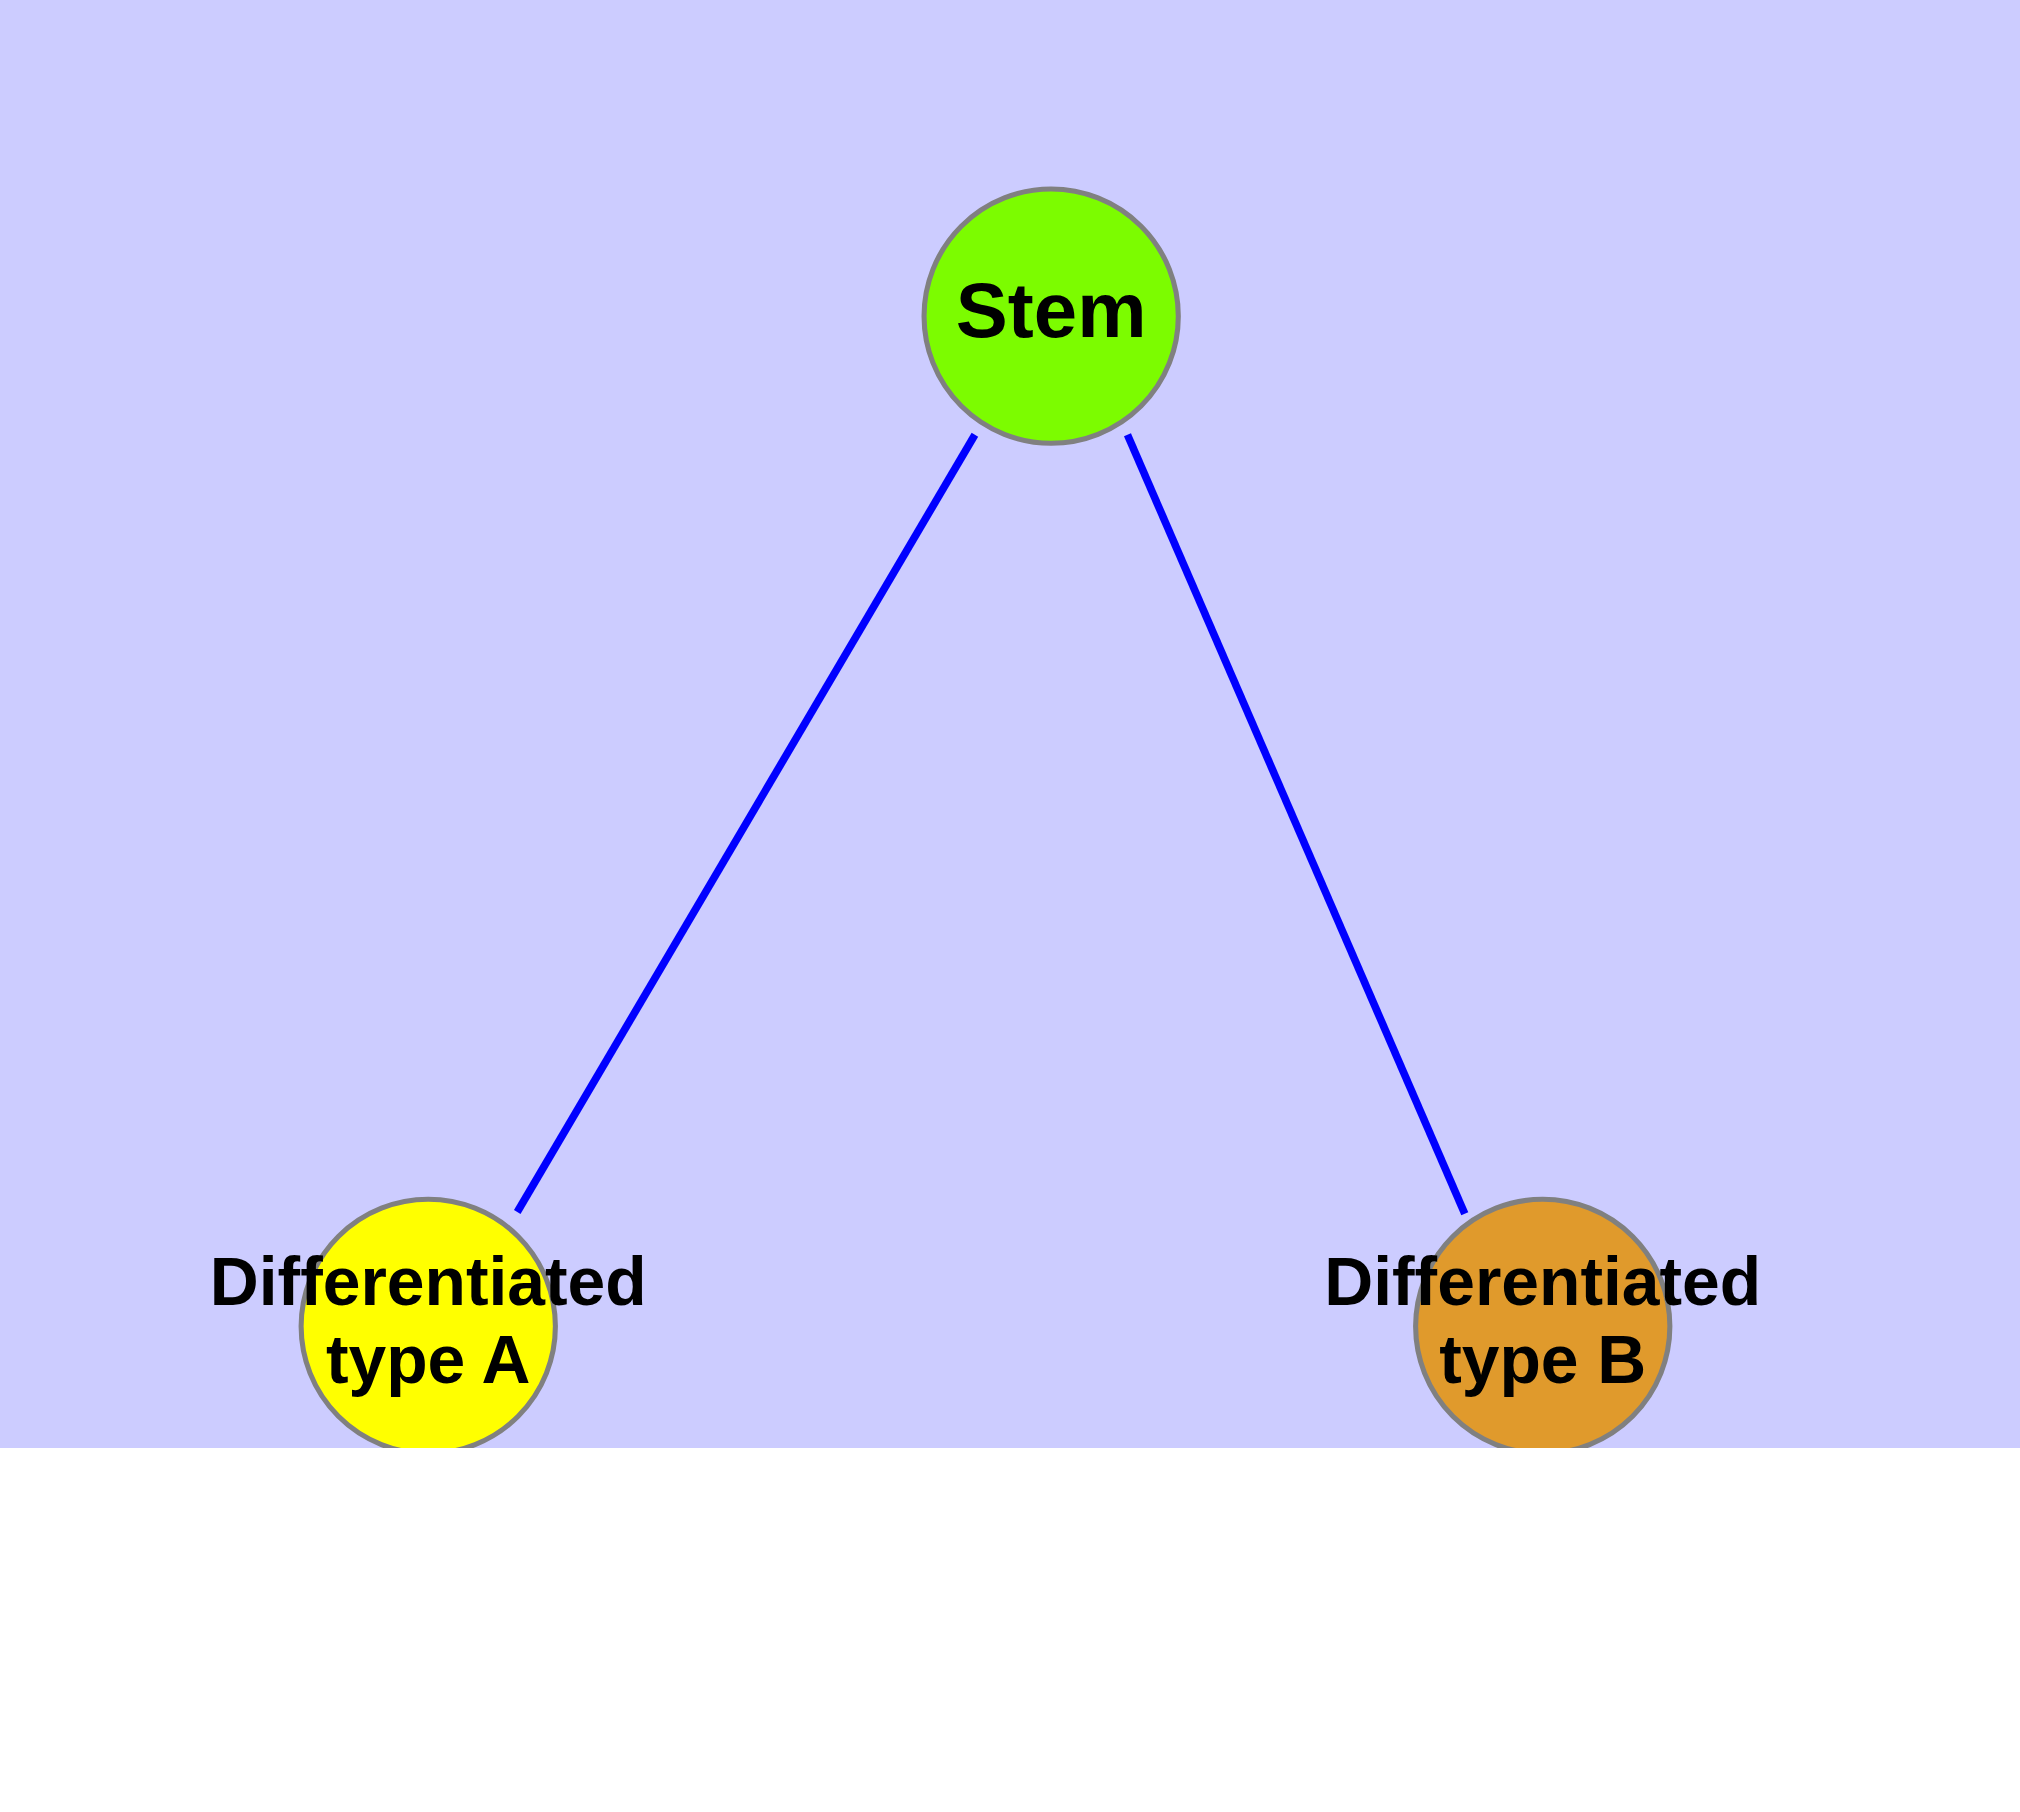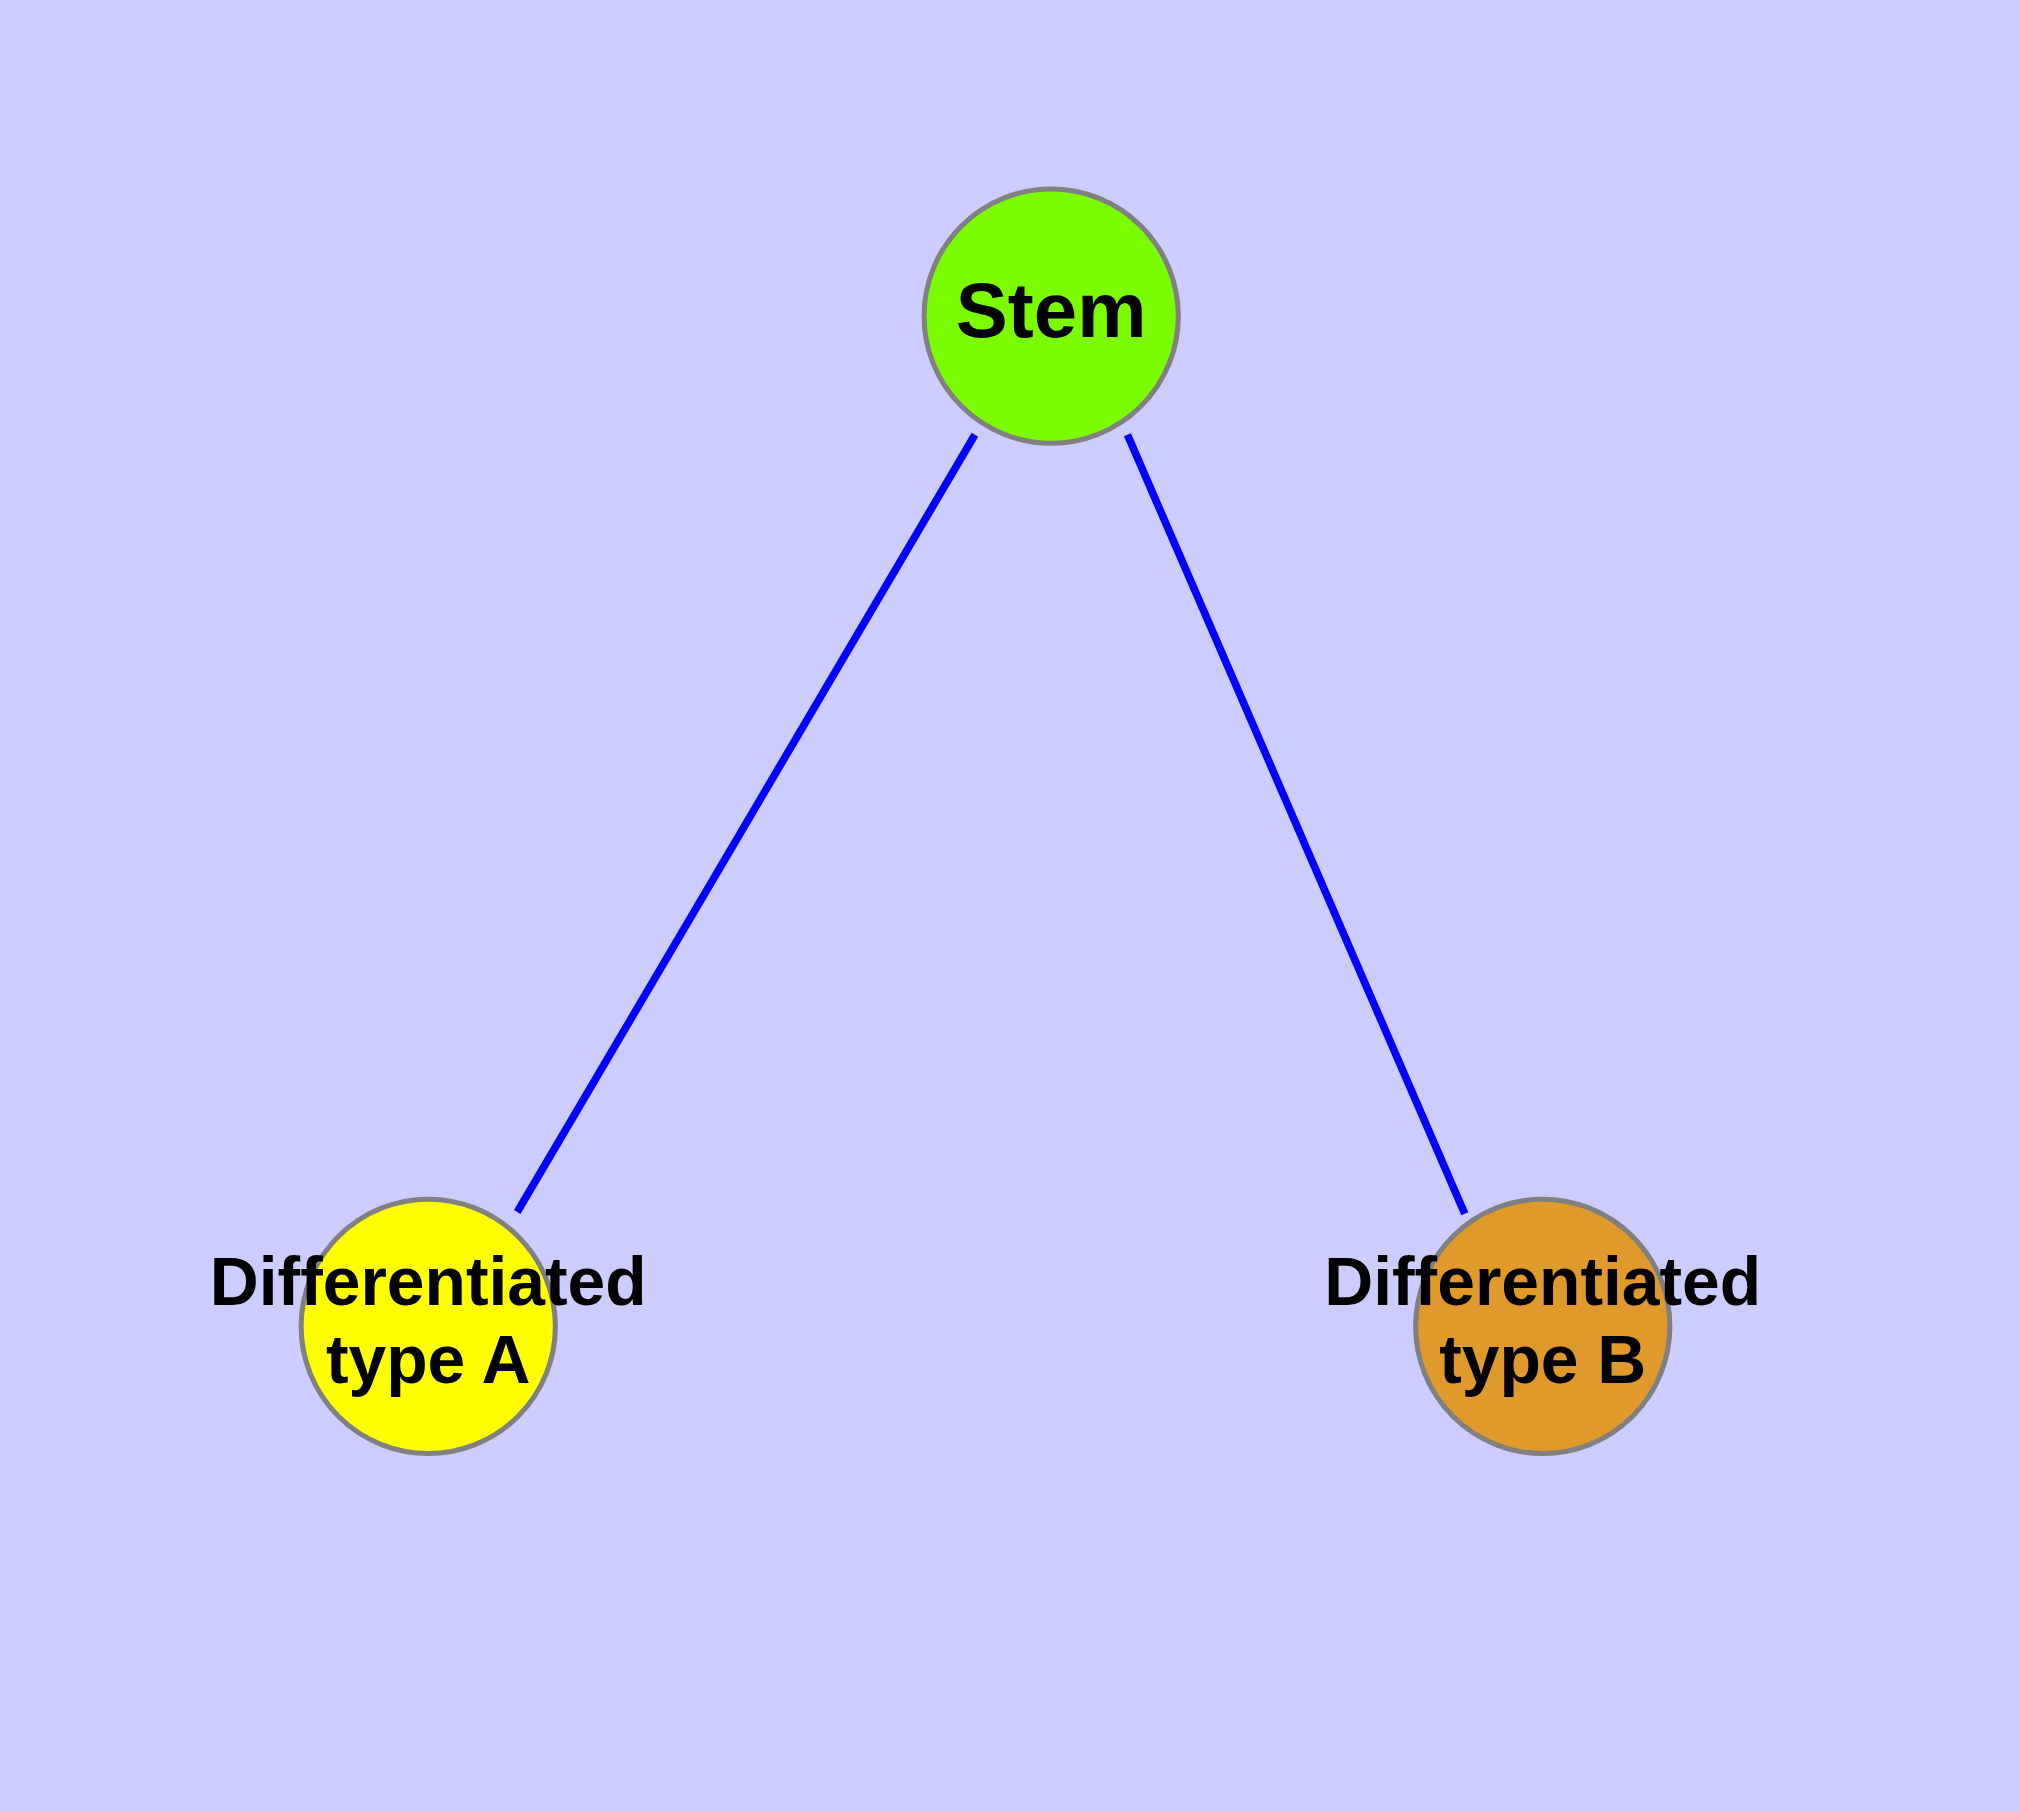--- a/index.html
+++ b/index.html
@@ -3,21 +3,21 @@
 <meta charset="utf-8">
 <style>
   html, body {
     margin: 0;
     padding: 0;
     background: #ffffff;
   }
   #canvas {
     position: relative;
     width: 2021px;
-    height: 1812px;
+    height: 1448px;
     background: #ccccff;
     overflow: hidden;
     font-family: "Liberation Sans", "DejaVu Sans", sans-serif;
   }
   #graph-svg {
     position: absolute;
     left: 0;
     top: 0;
     width: 2021px;
     height: 1812px;

